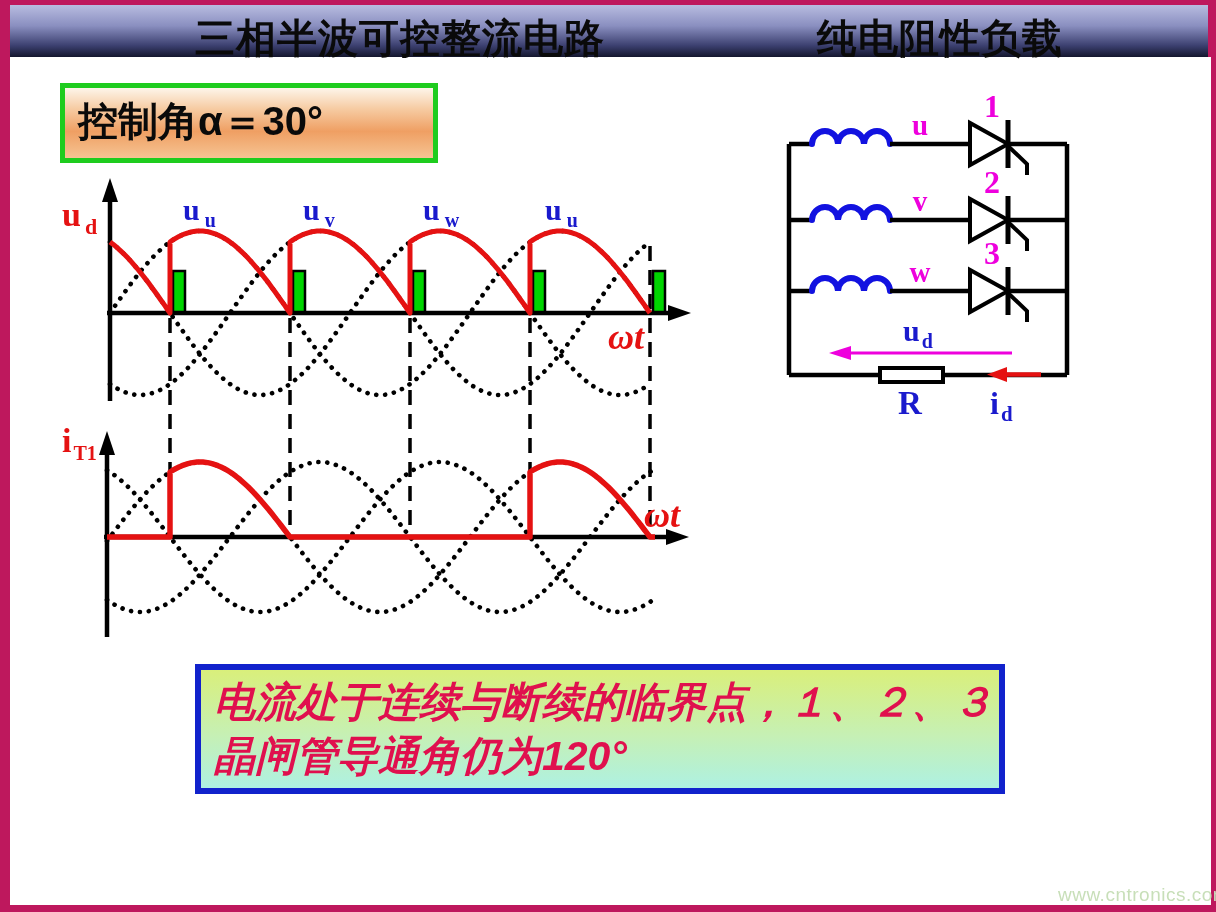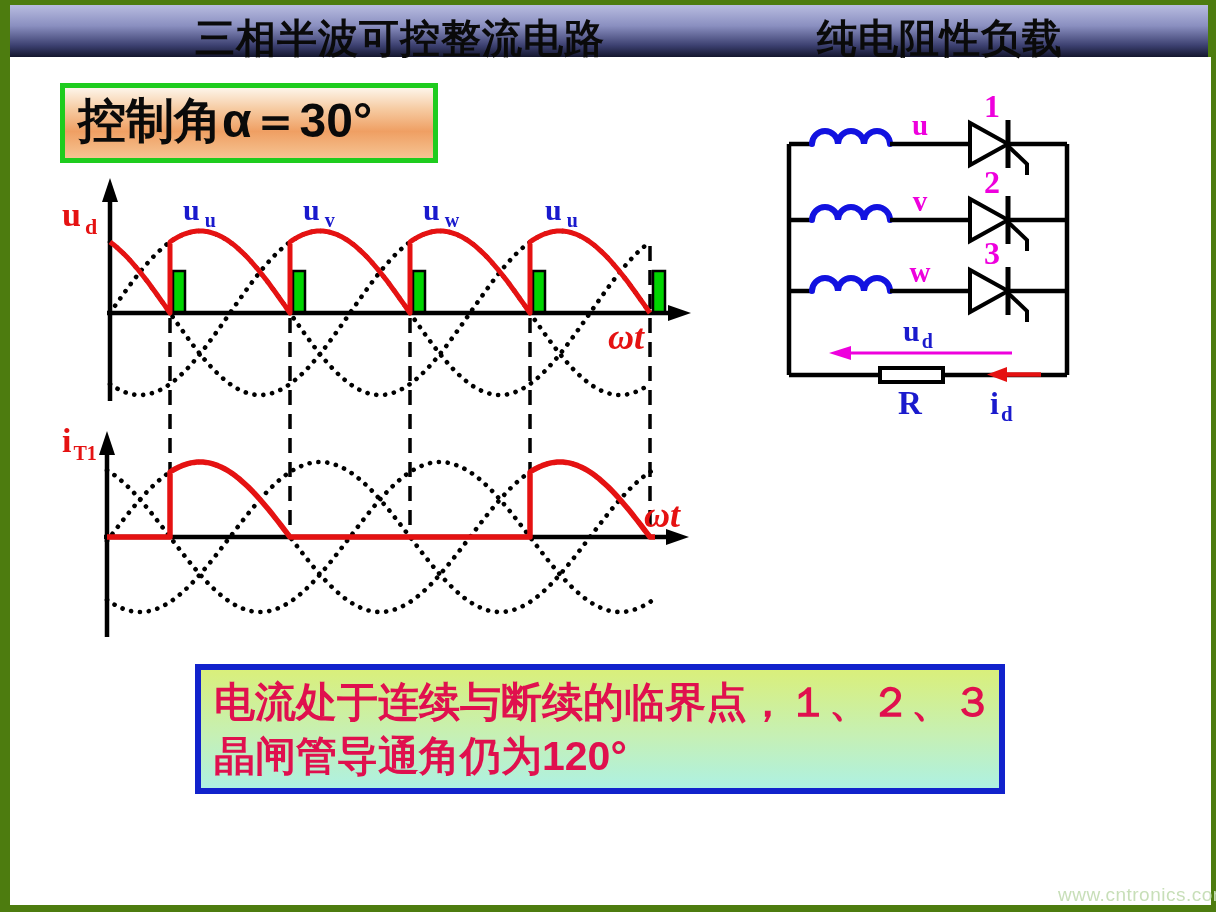--- a/index.html
+++ b/index.html
@@ -1,44 +1,45 @@
 <!DOCTYPE html>
 <html><head>
 <meta charset="utf-8">
 <style>
   html,body{margin:0;padding:0;background:#ffffff;}
   #slide{
     position:relative;width:1216px;height:912px;overflow:hidden;
-    background:#4d7c0f;
+    background:#be185d;
     font-family:"Liberation Sans","DejaVu Sans",sans-serif;
   }
   #content-bg{position:absolute;left:10px;top:57px;width:1201px;height:848px;background:#ffffff;}
   #title-bar{
     position:absolute;left:10px;top:5px;width:1198px;height:52px;
     background:linear-gradient(180deg,#b8bce0 0%,#8a8fc0 40%,#3c4070 78%,#14162e 100%);
   }
   .title-text{
     position:absolute;top:6px;font-size:40px;font-weight:bold;color:#0a0a0a;
     letter-spacing:1px;white-space:nowrap;font-family:"Liberation Sans","DejaVu Sans",sans-serif;
   }
   #title-left{left:185px;}
   #title-right{left:790px;margin-left:17px;}
   #control-box{
     position:absolute;left:60px;top:83px;width:378px;height:80px;box-sizing:border-box;
     border:5px solid #1ecc1e;
     background:linear-gradient(180deg,#fdf5ea 0%,#f6cba2 30%,#ef9f63 62%,#f6c493 100%);
   }
   #control-box .cb-text{
-    font-size:48px;font-weight:bold;color:#0a0a0a;line-height:66px;padding-left:13px;white-space:nowrap;
+    font-size:40px;font-weight:bold;color:#0a0a0a;line-height:66px;padding-left:13px;white-space:nowrap;
   }
   #note-box{
     position:absolute;left:195px;top:664px;width:810px;height:130px;box-sizing:border-box;
     border:6px solid #1122cc;
     background:linear-gradient(180deg,#d9ef7b 0%,#c6f0b4 55%,#aef1e2 100%);
     overflow:hidden;
+    font-style:italic;
   }
   .note-line{font-size:41px;font-weight:bold;color:#e0104e;line-height:54px;padding-left:13px;white-space:nowrap;}
   .note-line.first{padding-top:5px;}
   #watermark{
     position:absolute;left:1058px;top:884px;width:150px;text-align:right;
     font-size:19px;color:#c8dfb9;letter-spacing:0.5px;
   }
   svg{position:absolute;}
   svg text{font-family:"Liberation Serif","DejaVu Serif",serif;font-weight:bold;}
 </style>

